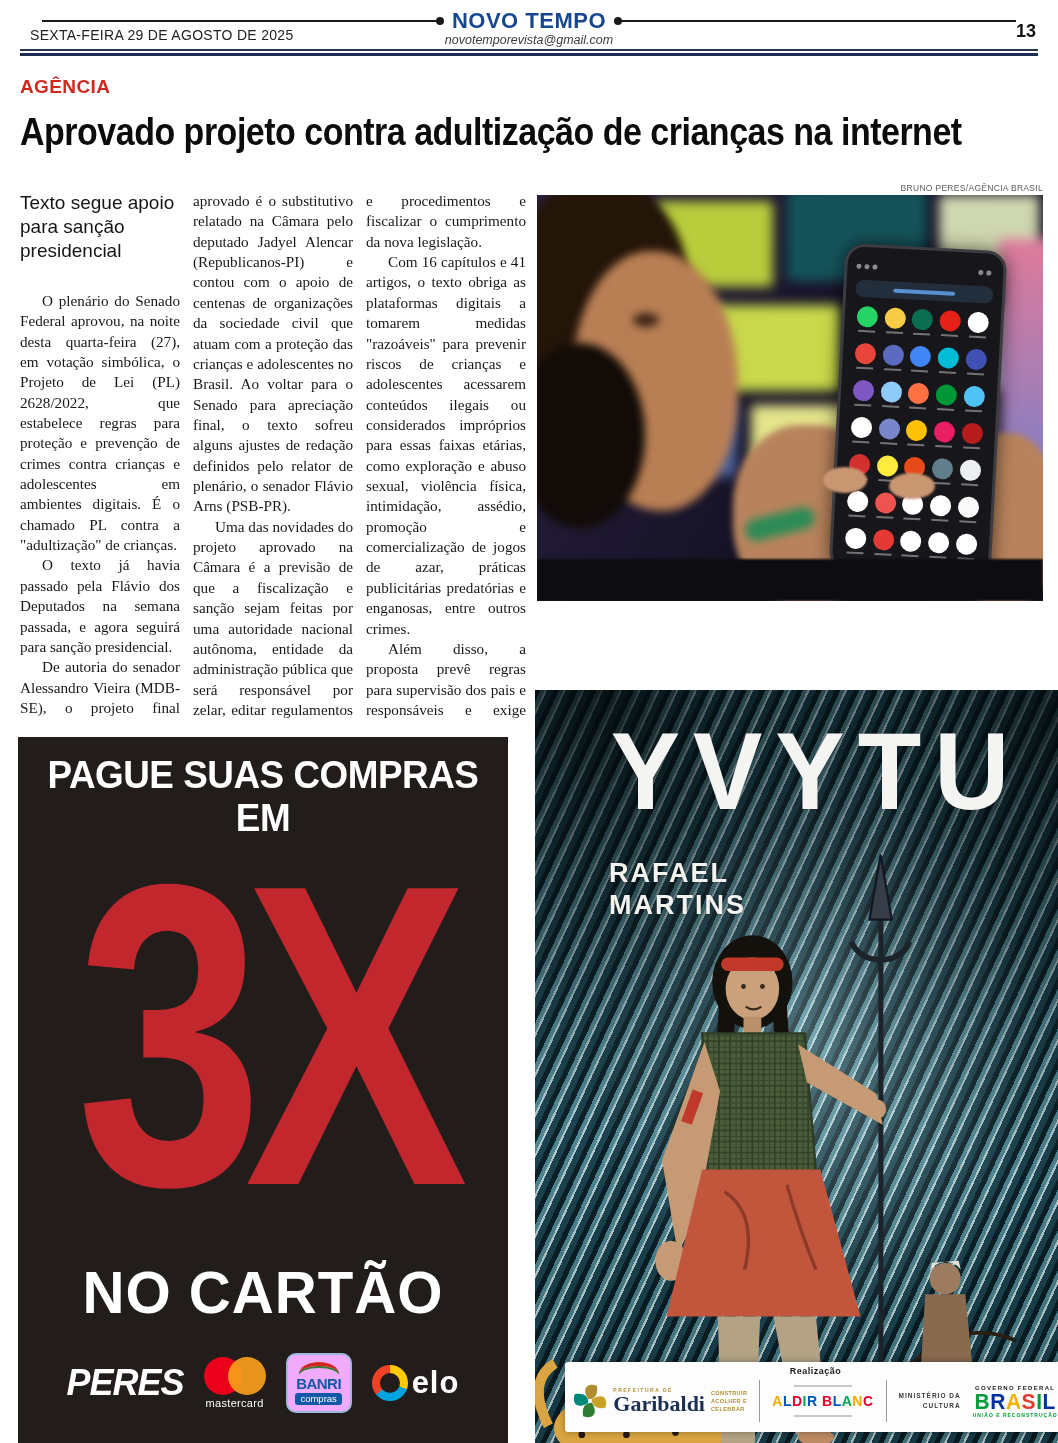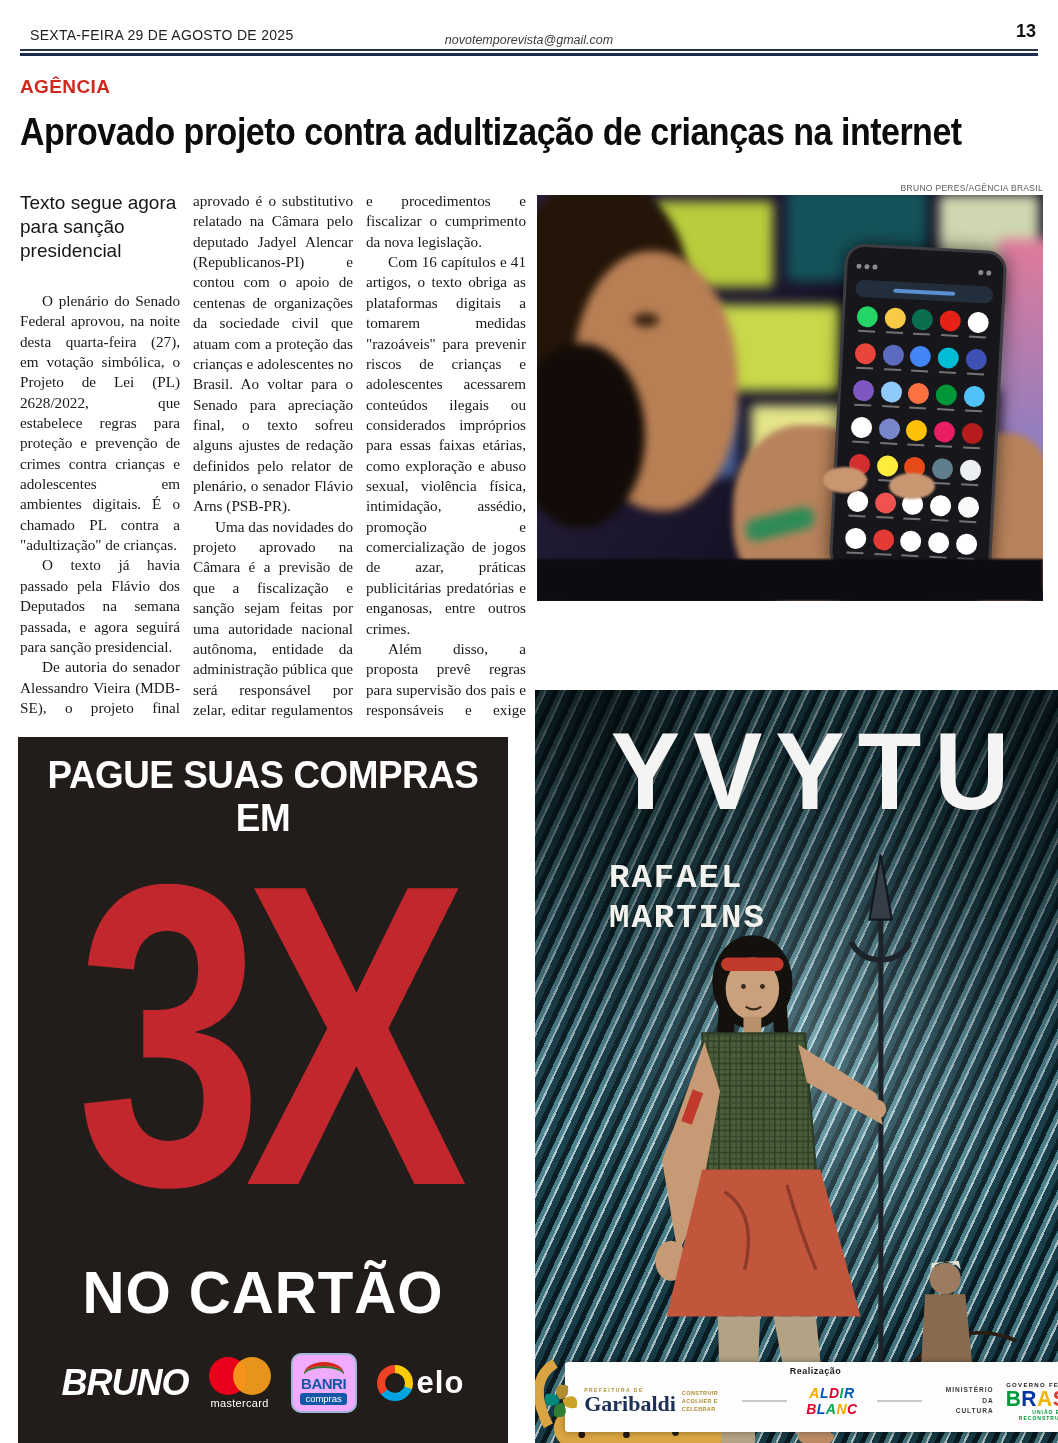--- a/index.html
+++ b/index.html
@@ -84,60 +84,69 @@
   .cover { position:absolute; left:535px; top:690px; width:563px; height:753px; overflow:hidden;
     background:
       radial-gradient(ellipse at 12% 0%, rgba(2,8,10,.8), transparent 42%),
       radial-gradient(ellipse at 92% 4%, rgba(2,8,10,.75), transparent 45%),
       radial-gradient(ellipse at 50% 48%, rgba(205,232,236,.28), transparent 55%),
       repeating-linear-gradient(115deg, rgba(8,22,28,.85) 0 5px, rgba(105,165,175,.55) 5px 9px, rgba(232,244,244,.7) 9px 11px, rgba(25,60,72,.8) 11px 17px),
       linear-gradient(180deg,#103039,#3d7787 45%,#16414d 78%,#0d2830);
   }
   .cover-title { position:absolute; top:22px; left:0; right:0; text-align:center; font-size:104px; font-weight:bold;
     color:#f4f4f2; letter-spacing:13px; transform:scaleY(1.06); text-shadow:0 0 2px rgba(0,0,0,.35); }
-  .cover-author { position:absolute; top:168px; left:74px; font-size:34px; font-weight:bold; color:#f2f2ef;
-    letter-spacing:2px; line-height:1.18; text-shadow:0 0 3px rgba(0,0,0,.4);font-family:Liberation Mono, monospace; }
+  .cover-author { position:absolute; top:168px; left:74px; font-size:27px; font-weight:bold; color:#f2f2ef;
+    letter-spacing:2px; line-height:1.18; text-shadow:0 0 3px rgba(0,0,0,.4); }
   .cover-art { position:absolute; inset:0; }
   .sponsor-strip { position:absolute; left:30px; right:32px; top:672px; height:70px; background:#fdfdfd;
     border-radius:3px; text-align:center; padding-top:4px; box-shadow:0 0 6px rgba(0,0,0,.35); }
   .realizacao { font-size:9px; font-weight:bold; color:#1c1c1c; letter-spacing:.5px; }
   .sponsor-row { display:flex; align-items:center; justify-content:center; gap:12px; margin-top:4px; }
   .sp-div { width:1px; height:42px; background:#9a9a9a; }
   .garibaldi { display:flex; align-items:center; gap:6px; }
   .gar-text { text-align:left; }
   .gar-pre { font-size:5px; font-weight:bold; color:#b08d2f; letter-spacing:1.5px; }
   .gar-name { font-family:"Liberation Serif",serif; font-size:22px; font-weight:bold; color:#1c2f55; line-height:1; }
   .gar-slogan { text-align:left; font-size:5.5px; font-weight:bold; color:#b08d2f; line-height:1.5; letter-spacing:.4px; }
-  .aldir { display:flex; flex-direction:row; align-items:center; gap:6px;font-style:italic; }
+  .aldir { display:flex; flex-direction:column; align-items:center; gap:6px; }
   .aldir .bar { height:2px; width:58px; background:#c9c9c9; }
   .aldir-name { font-size:14px; font-weight:bold; letter-spacing:.5px; }
   .ministerio { font-size:6.5px; font-weight:bold; color:#3a3a3a; letter-spacing:1px; line-height:1.6; text-align:right; }
   .brasil { display:flex; flex-direction:column; align-items:center; }
   .brasil-gov { font-size:6px; font-weight:bold; color:#1c1c1c; letter-spacing:1.3px; }
   .brasil-name { font-size:21px; font-weight:bold; letter-spacing:.5px; line-height:1; transform:scaleY(1.05); }
   .brasil-tag { font-size:5px; font-weight:bold; color:#009c3b; letter-spacing:1px; }
 </style>
 </head>
 <body>
 
 <div class="page">
 
+  <div class="masthead">
+    <div class="mast-rule left">
+        <span class="dot"></span>
+      </div>
+    <div class="mast-title">NOVO TEMPO</div>
+    <div class="mast-rule right">
+        <span class="dot"></span>
+      </div>
+  </div>
   <div class="mast-email">novotemporevista@gmail.com</div>
   <div class="edition-date">SEXTA-FEIRA 29 DE AGOSTO DE 2025</div>
   <div class="page-number">13</div>
   <div class="double-rule">
       <div class="r1"></div>
       <div class="r2"></div>
     </div>
 
   <div class="section-label">AGÊNCIA</div>
   <div class="headline">Aprovado projeto contra adultização de crianças na internet</div>
 
   <div class="columns">
-    <div class="subtitle">Texto segue agora para sanção presidencial</div>
+    <div class="subtitle">Texto segue apoio para sanção presidencial</div>
     <div>
         <p class="para">O plenário do Senado Federal aprovou, na noite desta quarta-feira (27), em votação simbólica, o Projeto de Lei (PL) 2628/2022, que estabelece regras para proteção e prevenção de crimes contra crianças e adolescentes em ambientes digitais. É o chamado PL contra a "adultização" de crianças.</p>
         <p class="para">O texto já havia passado pela Flávio dos Deputados na semana passada, e agora seguirá para sanção presidencial.</p>
         <p class="para">De autoria do senador Alessandro Vieira (MDB-SE), o projeto final aprovado é o substitutivo relatado na Câmara pelo deputado Jadyel Alencar (Republicanos-PI) e contou com o apoio de centenas de organizações da sociedade civil que atuam com a proteção das crianças e adolescentes no Brasil. Ao voltar para o Senado para apreciação final, o texto sofreu alguns ajustes de redação definidos pelo relator de plenário, o senador Flávio Arns (PSB-PR).</p>
         <p class="para">Uma das novidades do projeto aprovado na Câmara é a previsão de que a fiscalização e sanção sejam feitas por uma autoridade nacional autônoma, entidade da administração pública que será responsável por zelar, editar regulamentos e procedimentos e fiscalizar o cumprimento da nova legislação.</p>
         <p class="para">Com 16 capítulos e 41 artigos, o texto obriga as plataformas digitais a tomarem medidas "razoáveis" para prevenir riscos de crianças e adolescentes acessarem conteúdos ilegais ou considerados impróprios para essas faixas etárias, como exploração e abuso sexual, violência física, intimidação, assédio, promoção e comercialização de jogos de azar, práticas publicitárias predatórias e enganosas, entre outros crimes.</p>
         <p class="para">Além disso, a proposta prevê regras para supervisão dos pais e responsáveis e exige mecanismos mais confiáveis para verificação da idade dos usuários de redes sociais, o que atualmente é feito basicamente por autodeclaração.</p>
       </div>
   </div>
 
@@ -338,21 +347,21 @@
     <div class="thumb" style="left:286px;top:272px;width:44px;height:26px"></div>
     <div class="thumb" style="left:352px;top:278px;width:46px;height:26px"></div>
     <div class="photo-bottom"></div>
   </div>
 
   <div class="ad">
     <div class="ad-line1">PAGUE SUAS COMPRAS EM</div>
     <div class="ad-big">3X</div>
     <div class="ad-line2">NO CARTÃO</div>
     <div class="pay-row">
-      <div class="visa">BRUNO</div>
+      <div class="visa">PERES</div>
       <div class="mc">
         <div class="mc-circles">
             <s class="c1"></s>
             <s class="c2"></s>
           </div>
         <div class="mc-label">mastercard</div>
       </div>
       <div class="banri">
         <div class="banri-arc"></div>
         <div class="banri-name">BANRI</div>

